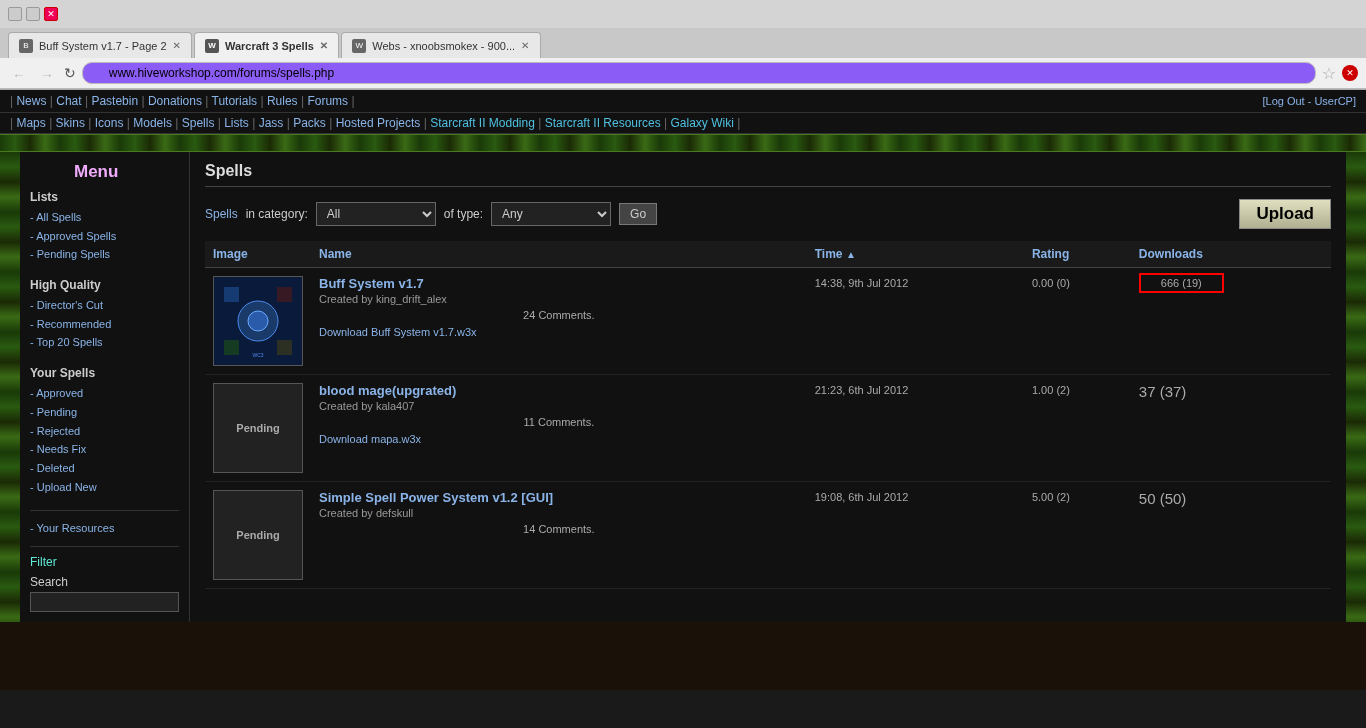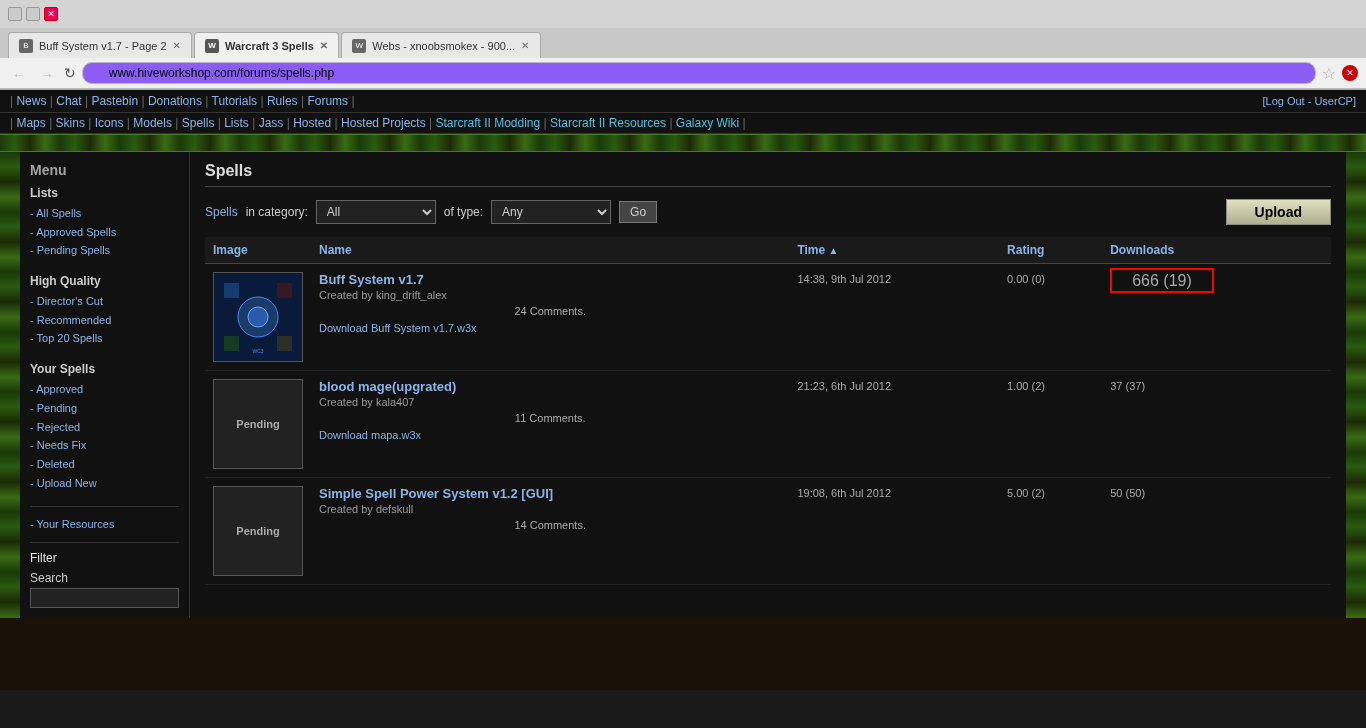--- a/index.html
+++ b/index.html
@@ -228,23 +228,24 @@
 
     
     .sidebar {
       width: 170px;
       background: #111;
       padding: 10px;
       border-right: 1px solid #333;
       flex-shrink: 0;
     }
     .sidebar h3 {
-      color: #a3a3a3;
-      font-size: 14px;
+      color: #f0abfc;
+      font-size: 17px;
       margin-bottom: 8px;
+      margin-left: 44px;
     }
     .sidebar-section {
       margin-bottom: 14px;
     }
     .sidebar-section h4 {
       color: #ccc;
       font-size: 12px;
       margin-bottom: 4px;
     }
     .sidebar a {
@@ -253,21 +254,21 @@
       text-decoration: none;
       font-size: 11px;
       line-height: 1.7;
     }
     .sidebar-divider {
       border: none;
       border-top: 1px solid #333;
       margin: 8px 0;
     }
     .filter-label {
-      color: #e5e5e5;
+      color: #5eead4;
       font-size: 12px;
       cursor: pointer;
     }
     .search-label { color: #ccc; font-size: 12px; margin-top: 6px; display: block; }
     .search-input {
       width: 100%;
       background: #222;
       border: 1px solid #555;
       color: #ccc;
       padding: 3px 5px;
@@ -316,22 +317,22 @@
       padding: 3px 10px;
       font-size: 12px;
       cursor: pointer;
     }
     .upload-btn {
       margin-left: auto;
       background: linear-gradient(to bottom, #e0e0c0, #b0b090);
       border: 1px solid #888;
       color: #000;
       font-weight: bold;
-      padding: 4px 28px;
-      font-size: 14px;
+      padding: 4px 16px;
+      font-size: 17px;
       cursor: pointer;
     }
 
     
     .spells-table {
       width: 100%;
       border-collapse: collapse;
     }
     .spells-table th {
       background: #1a1a1a;
@@ -371,26 +372,26 @@
       font-size: 13px;
       font-weight: bold;
       color: #8ab4e8;
       text-decoration: none;
     }
     .spell-author { color: #999; font-size: 11px; margin: 2px 0; }
     .spell-comments { color: #aaa; font-size: 11px; margin: 4px 0; text-align: center; }
     .spell-download { color: #8ab4e8; text-decoration: none; font-size: 11px; }
     .spell-time { color: #aaa; font-size: 11px; }
     .spell-rating { color: #aaa; font-size: 11px; }
-    .spell-downloads { color: #aaa; font-size: 11px; }
+    .spell-downloads { color: #aaa; font-size: 15px; }
     .downloads-highlighted {
       border: 2px solid red;
       padding: 2px 20px;
       color: #aaa;
-      font-size: 16px;
+      font-size: 11px;
     }
 
     .thumb-game {
       width: 90px;
       height: 90px;
       background: linear-gradient(135deg, #0a1a3a, #1a3a6a, #0a0a1a);
       display: flex;
       align-items: center;
       justify-content: center;
       border: 1px solid #555;
@@ -471,21 +472,21 @@
     <a href="#">Icons</a>
     <span> | </span>
     <a href="#">Models</a>
     <span> | </span>
     <a href="#">Spells</a>
     <span> | </span>
     <a href="#">Lists</a>
     <span> | </span>
     <a href="#">Jass</a>
     <span> | </span>
-    <a href="#">Hosted</a>
+    <a href="#">Packs</a>
     <span> | </span>
     <a href="#">Hosted Projects</a>
     <span> | </span>
     <a href="#" class="highlight">Starcraft II Modding</a>
     <span> | </span>
     <a href="#" class="highlight">Starcraft II Resources</a>
     <span> | </span>
     <a href="#" class="highlight">Galaxy Wiki</a>
     <span> |</span>
   </div>

